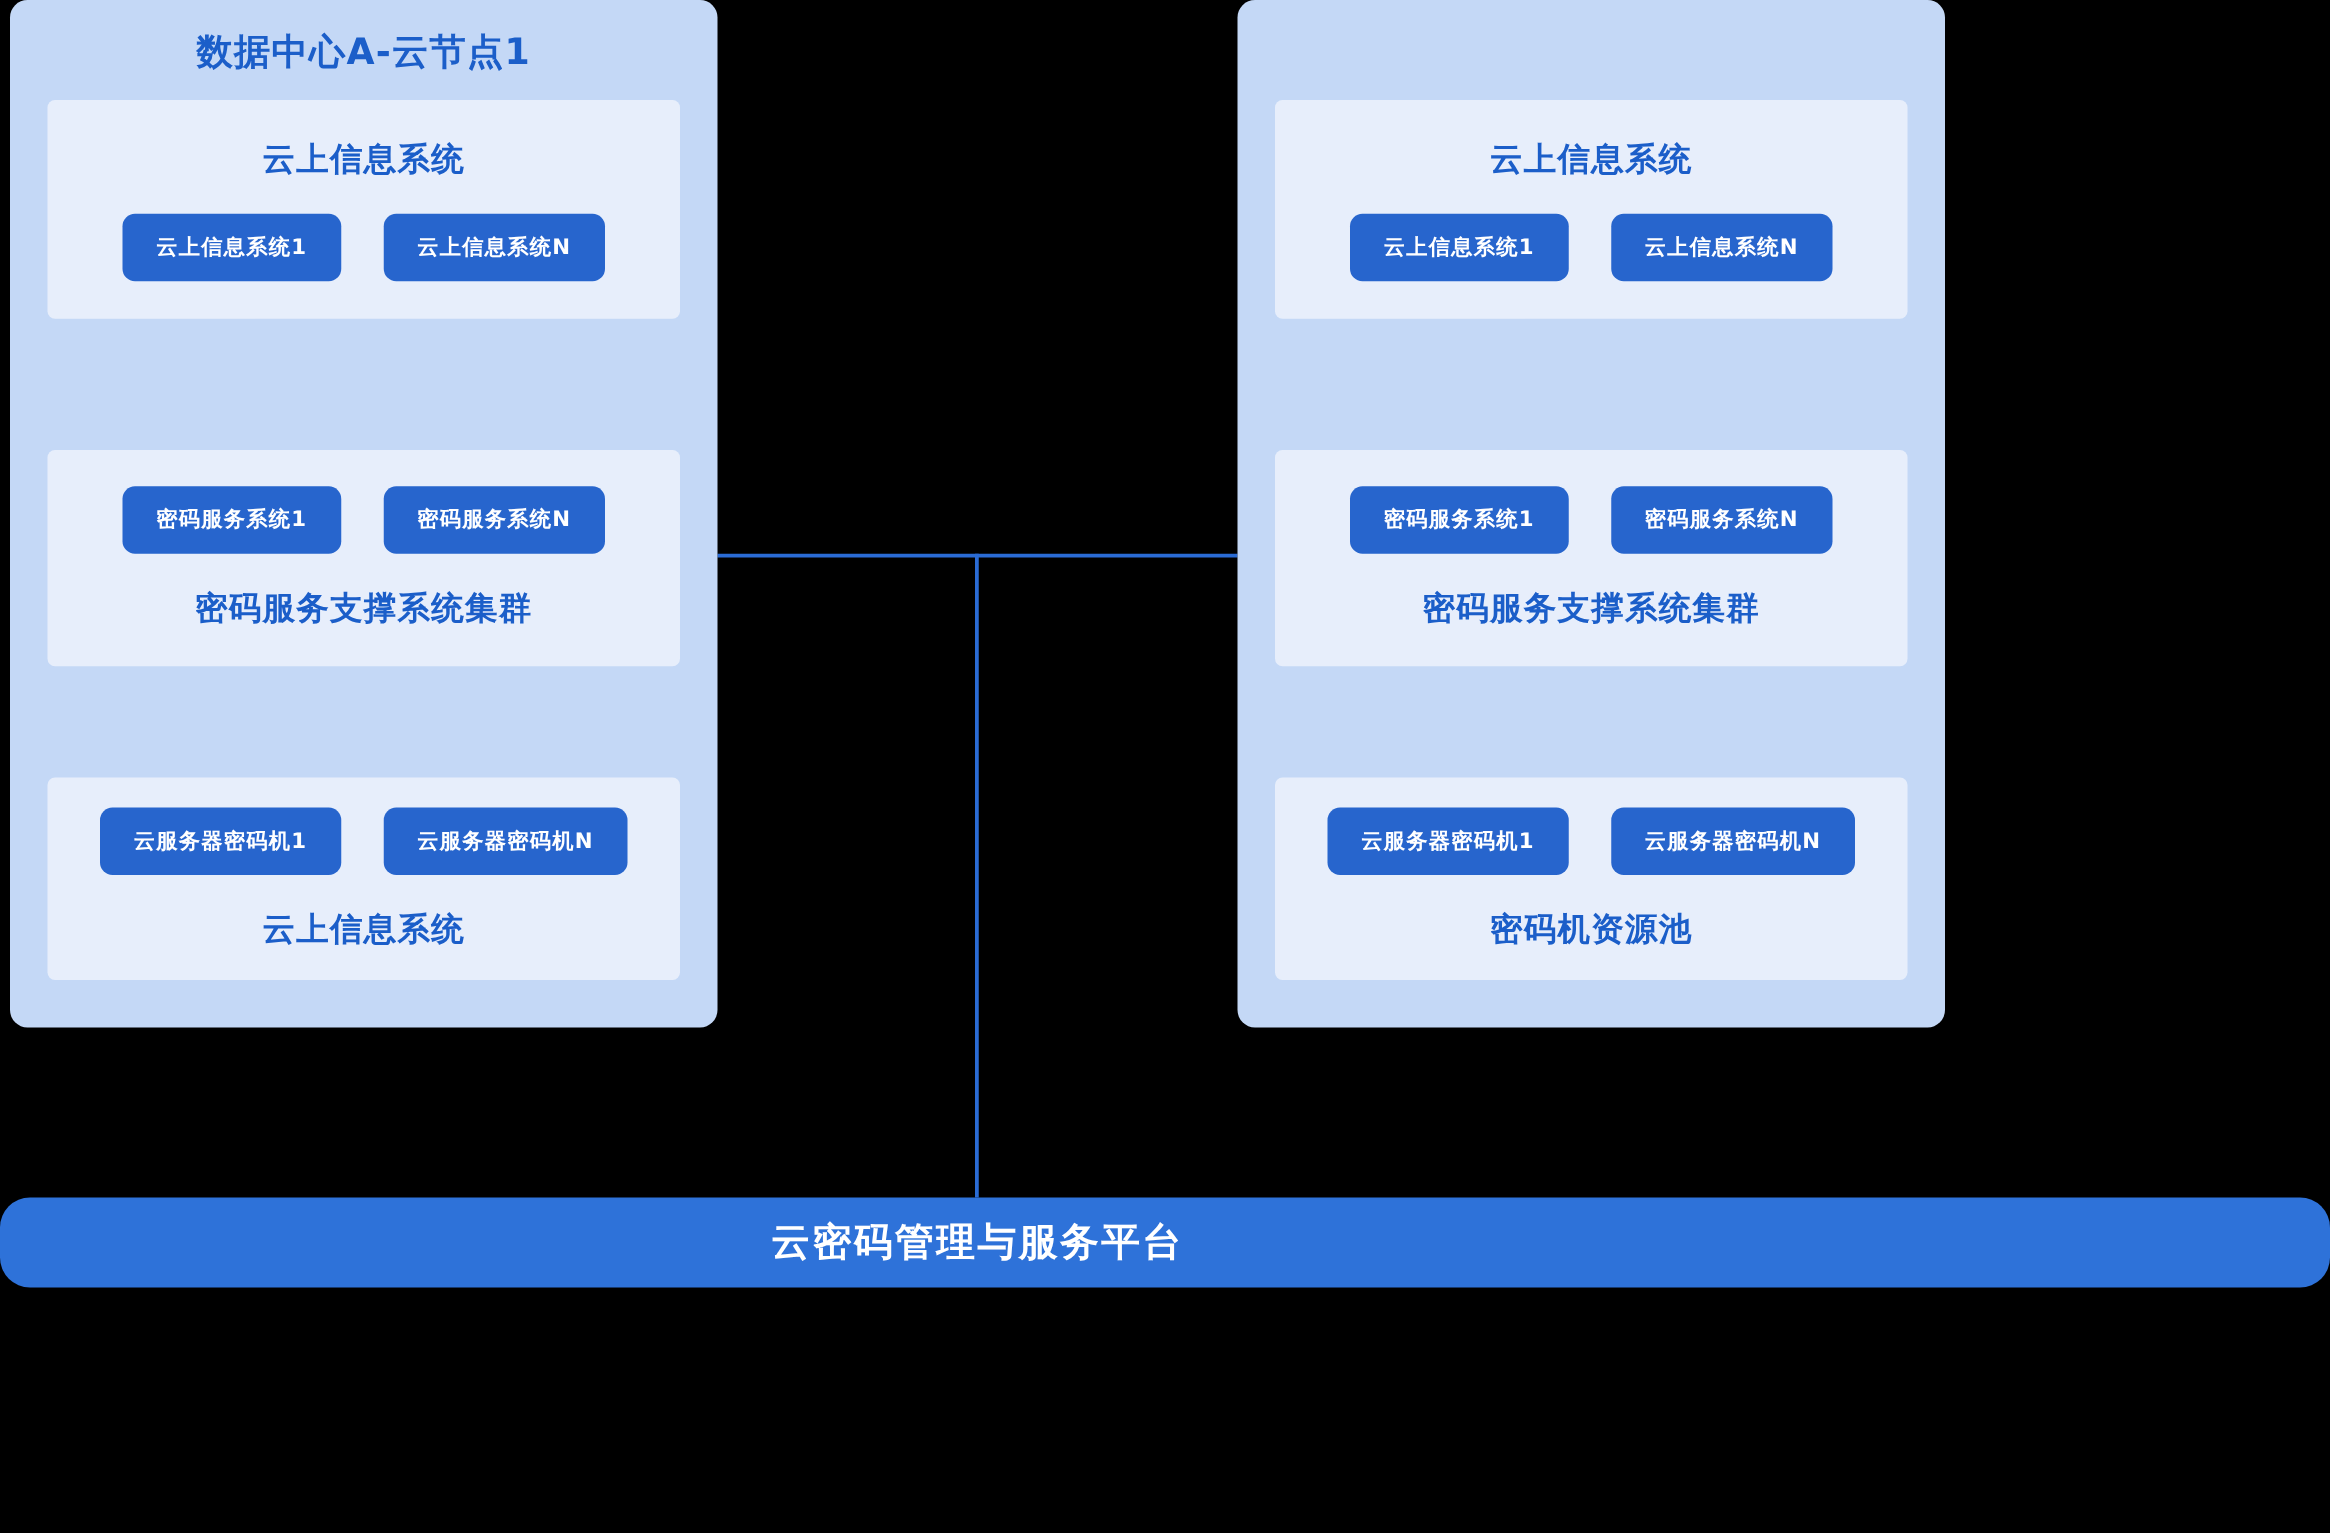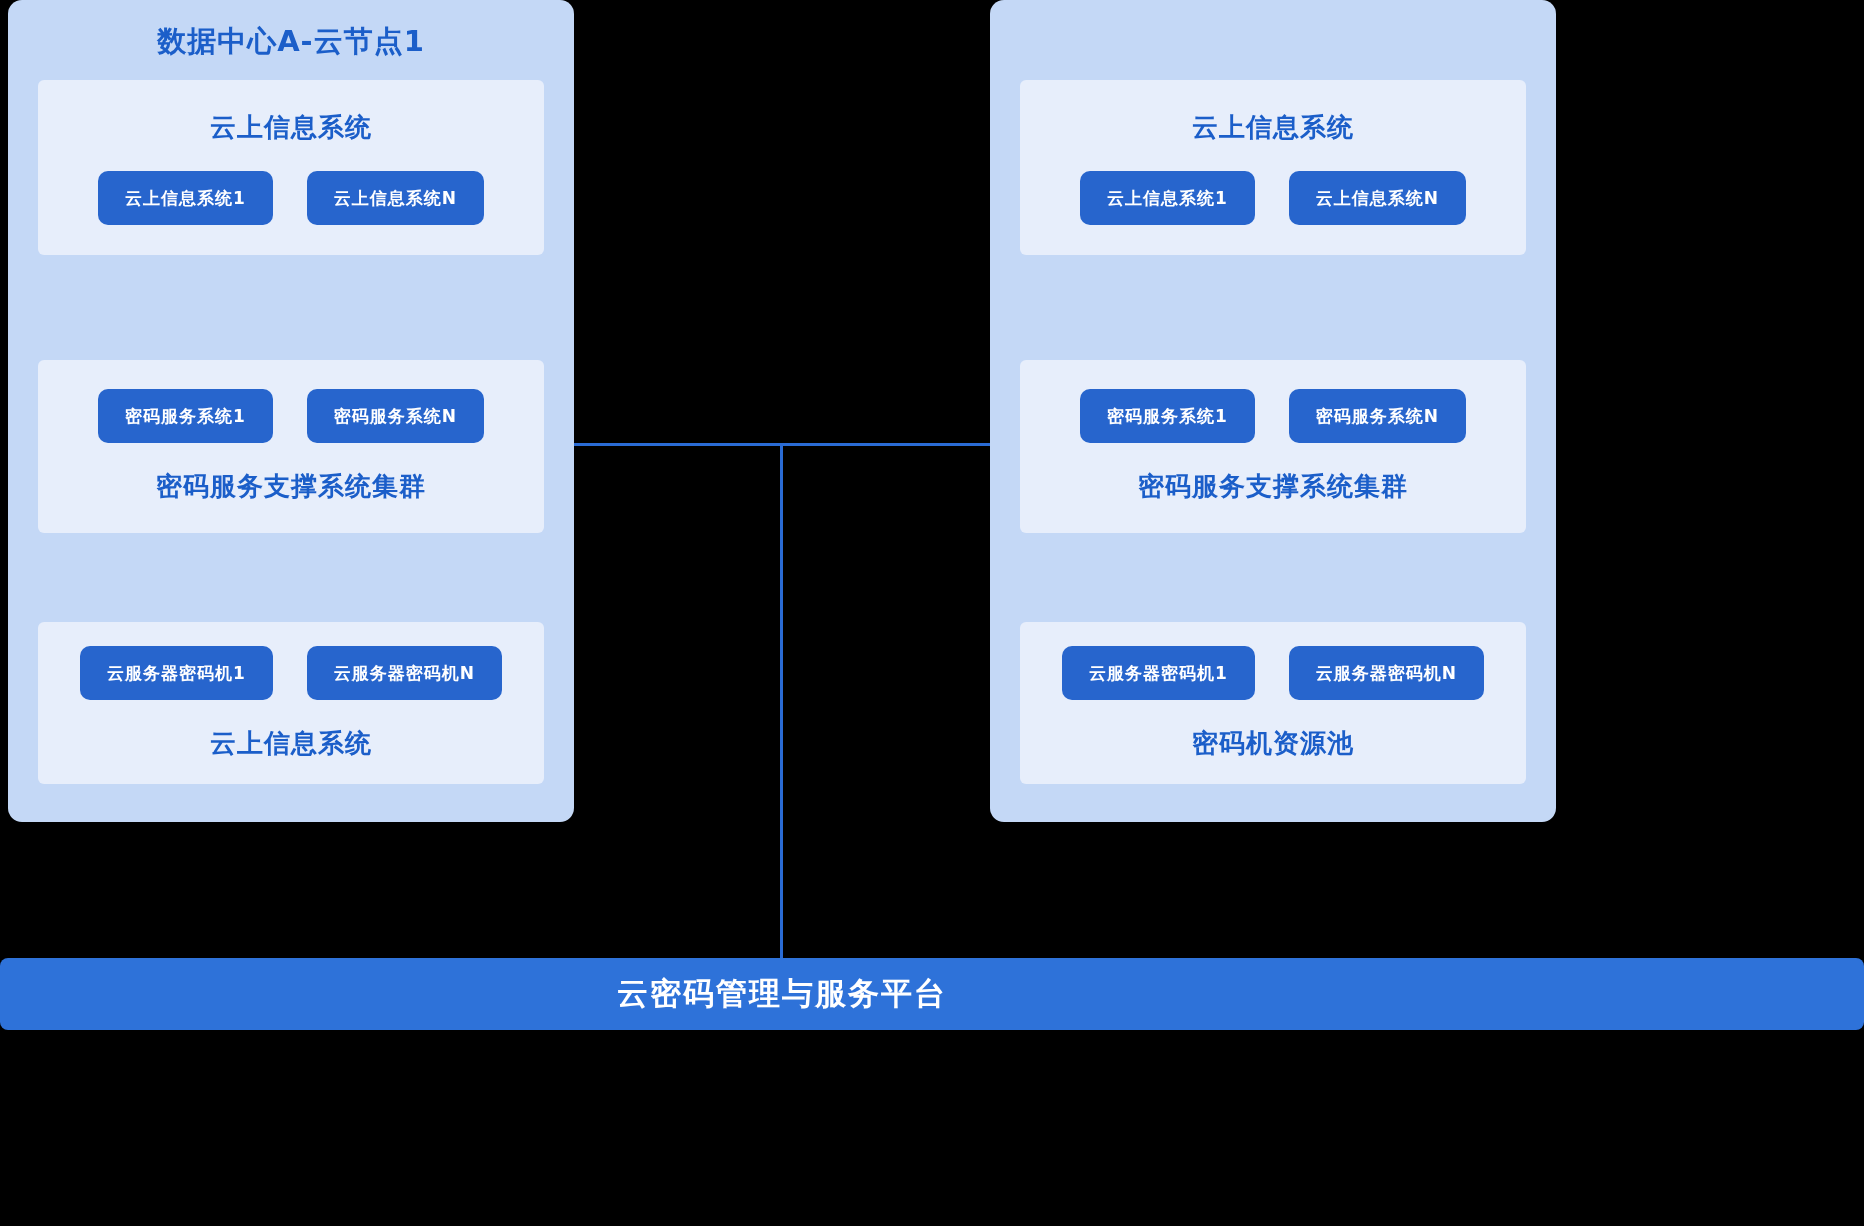--- a/index.html
+++ b/index.html
@@ -75,21 +75,21 @@
     position: absolute;
     background: var(--connector, #2a6bd4);
   }
   .platform {
     position: absolute;
     left: 0;
     top: 958px;
     width: 1864px;
     height: 72px;
     background: var(--platform_bg, #2e72d9);
-    border-radius: 8px;
+    border-radius: 24px;
   }
   .platform-label {
     position: absolute;
     left: 782px;
     top: 50%;
     transform: translate(-50%, -50%);
     color: var(--chip_text, #fff);
     font-size: 31px;
     font-weight: bold;
     white-space: nowrap;

